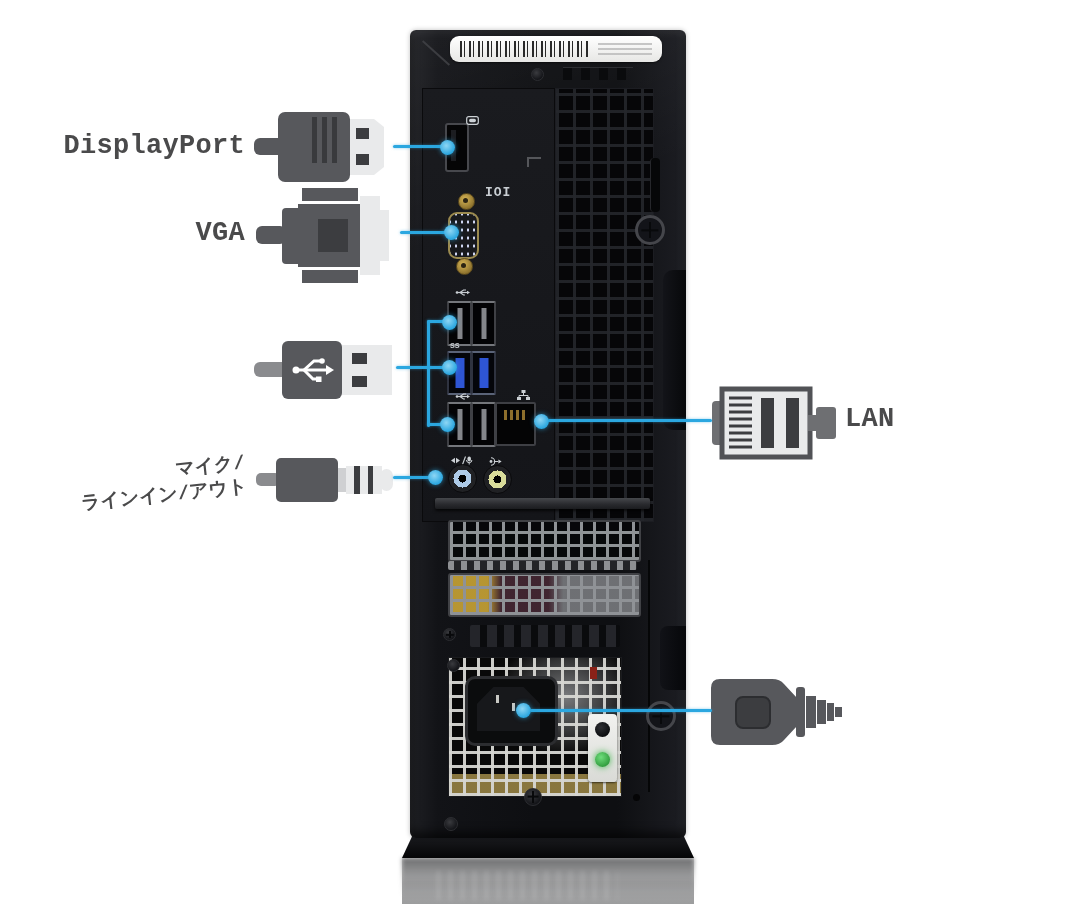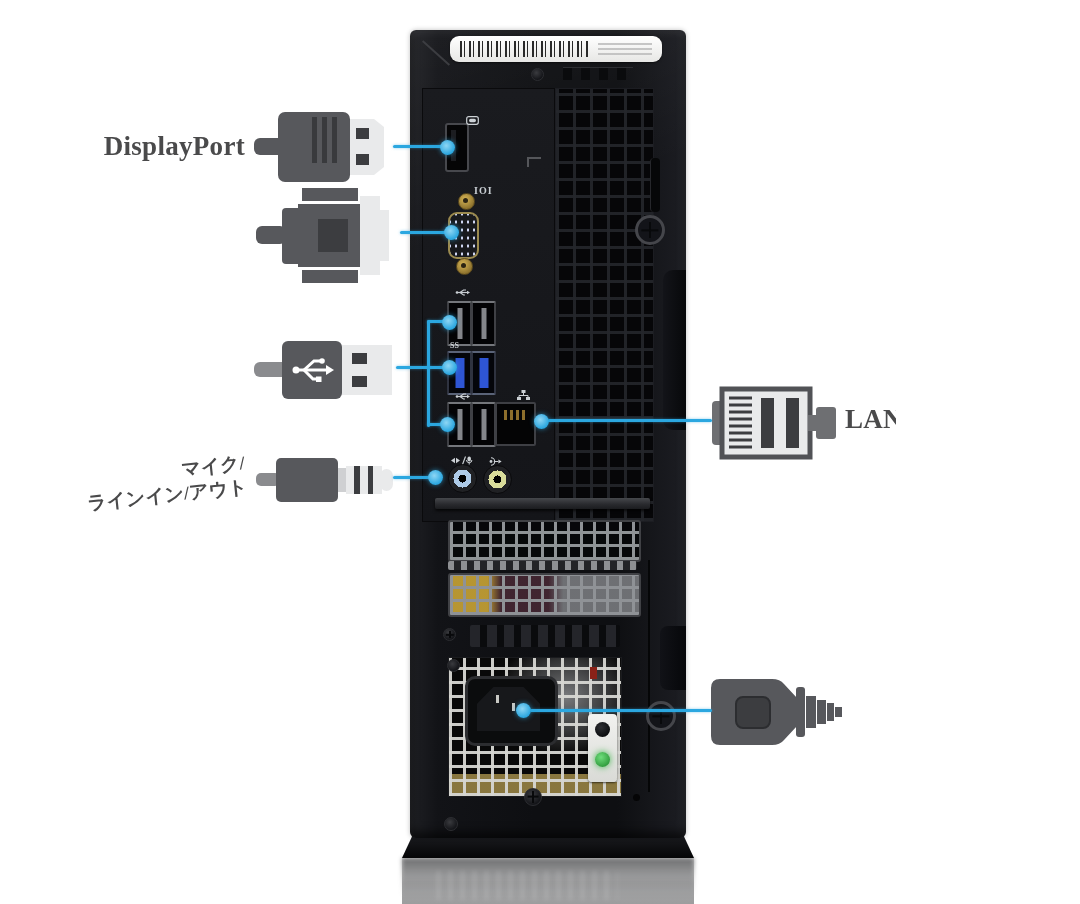--- a/index.html
+++ b/index.html
@@ -1,17 +1,17 @@
 <!DOCTYPE html>
 <html><head>
 <meta charset="utf-8">
 <style>
   html,body{margin:0;padding:0;background:#ffffff;}
   .stage{position:relative;width:896px;height:904px;background:#ffffff;overflow:hidden;
-         font-family:Liberation Serif, serif;}
+         font-family:Liberation Mono, monospace;}
   
   .label{position:absolute;width:205px;text-align:right;color:#4a4a4b;font-weight:bold;
          font-size:27px;letter-spacing:.3px;white-space:nowrap;}
   .label-jp{position:absolute;width:218px;text-align:right;color:#4a4a4b;font-weight:bold;
             font-size:19px;line-height:24px;transform:rotate(-6deg);transform-origin:100% 50%;}
   .plug{position:absolute;}
   
   .cline{position:absolute;height:3px;background:#2ba7e0;border-radius:2px;
          box-shadow:0 0 3px rgba(43,167,224,.55);z-index:50;}
   .cvline{position:absolute;width:3px;background:#2ba7e0;border-radius:2px;
@@ -110,20 +110,21 @@
       filter:blur(2px);}
   .reflection .ghost{position:absolute;left:12%;top:28%;width:62%;height:64%;opacity:.45;
       background:repeating-linear-gradient(90deg,rgba(255,255,255,.35) 0 3px,transparent 3px 12px);filter:blur(2px);}
 </style>
 </head>
 <body>
 
 <div class="stage">
 
   <div class="label" style="left:40px;top:131px;">DisplayPort</div>
+  <div class="label" style="left:40px;top:218px;">VGA</div>
   <div class="label-jp" style="left:28px;top:451px;">
     <div>マイク/</div>
     <div>ラインイン/アウト</div>
   </div>
 
   <div class="plug" style="left:254px;top:111px;">
     <svg width="140" height="72" viewBox="0 0 140 72">
       <rect x="0" y="27" width="30" height="17" rx="6" fill="#57585c"></rect>
       <rect x="24" y="1" width="72" height="70" rx="7" fill="#57585c"></rect>
       <rect x="58" y="6" width="5" height="46" fill="#393a3d"></rect>
@@ -251,21 +252,21 @@
     <div class="glyph" style="left:56px;top:86px;">
       <svg width="13" height="9" viewBox="0 0 13 9">
         <rect x="0.7" y="0.7" width="11.6" height="7.6" rx="2" fill="none" stroke="#cdd2d6" stroke-width="1.2"></rect>
         <rect x="3" y="2.8" width="7" height="3.4" rx="1.7" fill="#cdd2d6"></rect>
       </svg>
     </div>
 
     <div class="goldscrew" style="left:48px;top:163px;"></div>
     <div class="dsub"></div>
     <div class="goldscrew" style="left:46px;top:228px;"></div>
-    <span class="glyph" style="left:64px;top:155px;font-size:10px;letter-spacing:1px;">IOI</span>
+    <span class="glyph" style="left:75px;top:155px;font-size:13px;letter-spacing:1px;">IOI</span>
 
     <div class="glyph" style="left:45px;top:258px;">
       <svg width="16" height="9" viewBox="0 0 16 9">
         <g stroke="#c9ced3" stroke-width="1.2" fill="none">
           <path d="M2,4.5 H12"></path>
             <path d="M5,4.5 L8.5,2 H11"></path>
             <path d="M5,4.5 L8.5,7 H10"></path>
         </g>
         <circle cx="2" cy="4.5" r="1.3" fill="#c9ced3"></circle>
         <path d="M15,4.5 l-3,-1.8 v3.6 z" fill="#c9ced3"></path>

